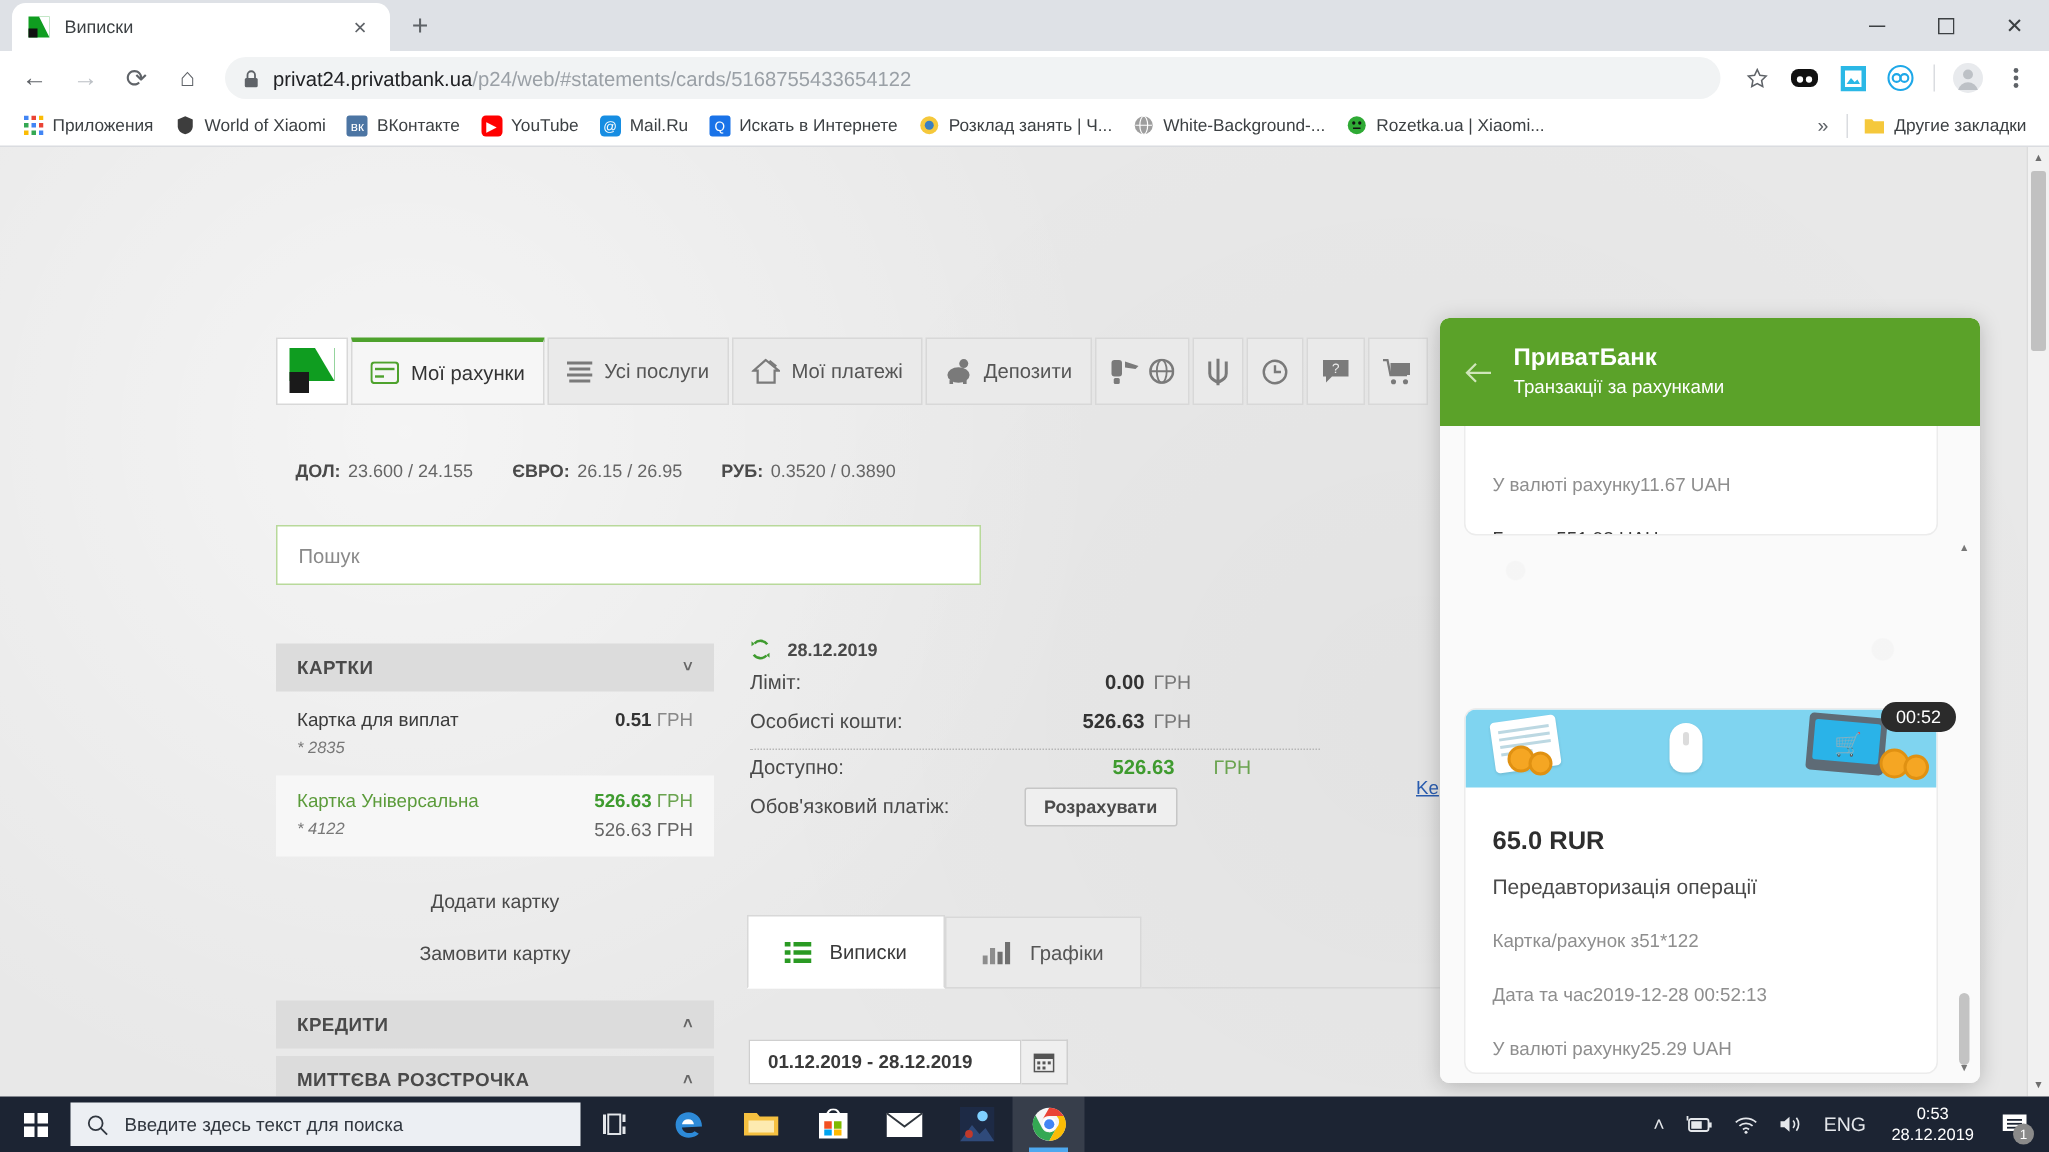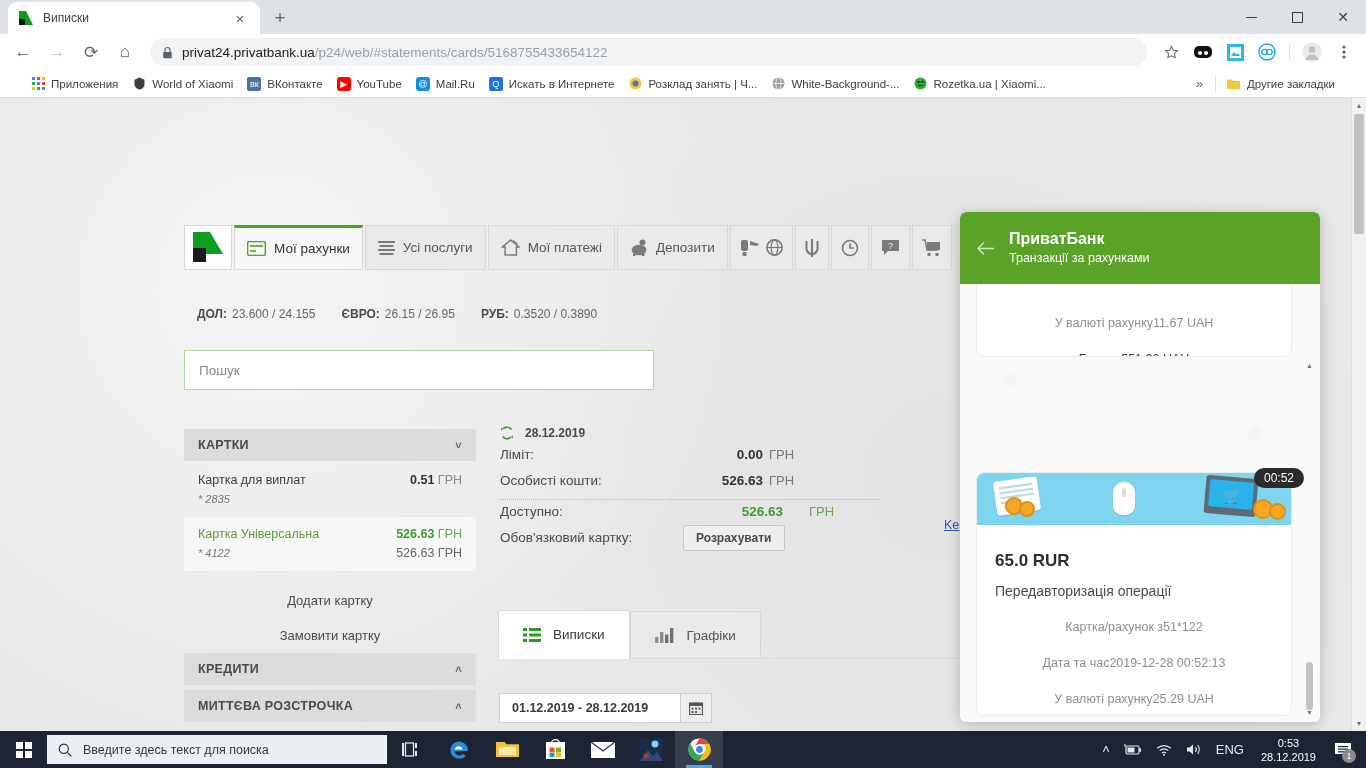--- a/index.html
+++ b/index.html
@@ -37,21 +37,21 @@
   .omnibox { flex: 1; height: 28px; background: #f1f3f4; border-radius: 14px; display: flex;
     align-items: center; padding: 0 12px; margin: 0 8px; }
   .lock { font-size: 11px; color: #5f6368; margin-right: 9px; }
   .url { font-size: 13.5px; color: #9aa0a6; white-space: nowrap; overflow: hidden; }
   .url b { color: #202124; font-weight: normal; }
   .tb-icons { display: flex; align-items: center; }
   .tbi { width: 28px; height: 28px; display: flex; align-items: center; justify-content: center; margin: 0 2px; }
   .tb-sep { width: 1px; height: 18px; background: #dadce0; margin: 0 6px; }
 
   
-  .bookmarks { height: 28px; background: #fff; display: flex; align-items: center; padding: 0 24px;
+  .bookmarks { height: 28px; background: #fff; display: flex; align-items: center; padding: 0 8px;
     border-bottom: 1px solid #dadce0; overflow: hidden; }
   .bm { display: flex; align-items: center; height: 22px; padding: 0 7px; font-size: 11.5px;
     color: #3c4043; white-space: nowrap; flex: none; }
   .bm-ico { width: 14px; height: 14px; margin-right: 6px; flex: none; border-radius: 2px;
     display: flex; align-items: center; justify-content: center; font-size: 9px; color: #fff; }
   .bm-overflow { margin-left: auto; display: flex; align-items: center; }
   .chev { color: #5f6368; font-size: 13px; padding: 0 8px; }
   .bm-div { width: 1px; height: 16px; background: #dadce0; margin: 0 4px; }
 
   
@@ -164,21 +164,21 @@
     background-image:
       radial-gradient(circle at 14% 22%, rgba(0,0,0,.018) 0 6px, rgba(0,0,0,0) 7px),
       radial-gradient(circle at 82% 34%, rgba(0,0,0,.018) 0 7px, rgba(0,0,0,0) 8px),
       radial-gradient(circle at 45% 72%, rgba(0,0,0,.018) 0 6px, rgba(0,0,0,0) 7px),
       radial-gradient(circle at 88% 84%, rgba(0,0,0,.018) 0 6px, rgba(0,0,0,0) 7px);
     overflow: hidden; }
   .msg-card { position: absolute; left: 16px; right: 28px; background: #fff;
     border: 1px solid #ececec; border-radius: 8px; overflow: hidden; }
   .msg-card.top { top: -52px; height: 125px; }
   .msg-card.main { top: 188px; height: 244px; }
-  .mc-row { display: flex; justify-content: center; align-items: center;
+  .mc-row { display: flex; justify-content: flex-start; align-items: center;
     padding: 0 18px; height: 36px; font-size: 12.5px; }
   .mc-label { color: #8e8e8e; }
   .mc-val { color: #8e8e8e; }
   .mc-row.balance-row .mc-label { color: #3a3a3a; }
   .mc-row.balance-row .mc-val { color: #3a3a3a; }
   .banner { height: 52px; background: #7fd4f0; position: relative; overflow: hidden; }
   .bn-doc { position: absolute; left: 18px; top: 6px; width: 44px; height: 34px; background: #fff;
     border-radius: 3px; box-shadow: 0 1px 2px rgba(0,0,0,.12); transform: rotate(-8deg); }
   .bn-doc i { position: absolute; display: block; height: 2px; background: #bcd8e2; left: 5px; right: 5px; }
   .bn-coin { position: absolute; border-radius: 50%; background: #f5a623; border: 2px solid #e09112; }
@@ -536,21 +536,21 @@
             <div class="card-num">* 4122</div>
           </div>
           <div class="card-amts">
             <div class="amt1"><b>526.63</b> <span class="cur">ГРН</span></div>
             <div class="amt2">526.63 ГРН</div>
           </div>
         </div>
         <div class="side-link first">Додати картку</div>
         <div class="side-link">Замовити картку</div>
 
-        <div class="sec-head" style="">
+        <div class="sec-head" style="margin-top:14px">
           <span>КРЕДИТИ</span>
           <span class="car">˄</span>
         </div>
         <div class="sec-head" style="margin-top:5px">
           <span>МИТТЄВА РОЗСТРОЧКА</span>
           <span class="car">˄</span>
         </div>
 
       </div>
 
@@ -575,21 +575,21 @@
           <span class="bal-label">Особисті кошти:</span>
           <span class="bal-val">526.63</span>
           <span class="bal-cur">ГРН</span>
         </div>
         <div class="bal-line dotted green">
           <span class="bal-label">Доступно:</span>
           <span class="bal-val">526.63</span>
           <span class="bal-cur">ГРН</span>
         </div>
         <div class="bal-line" style="height:32px">
-          <span class="bal-label">Обов'язковий картку:</span>
+          <span class="bal-label">Обов'язковий платіж:</span>
           <button class="calc-btn">Розрахувати</button>
         </div>
       </div>
       <a class="ke-link">Ke</a>
 
       <div class="ctab-line"></div>
       <div class="ctabs">
         <div class="ctab active">
           <span>
             <svg width="18" height="14" viewBox="0 0 18 14">

